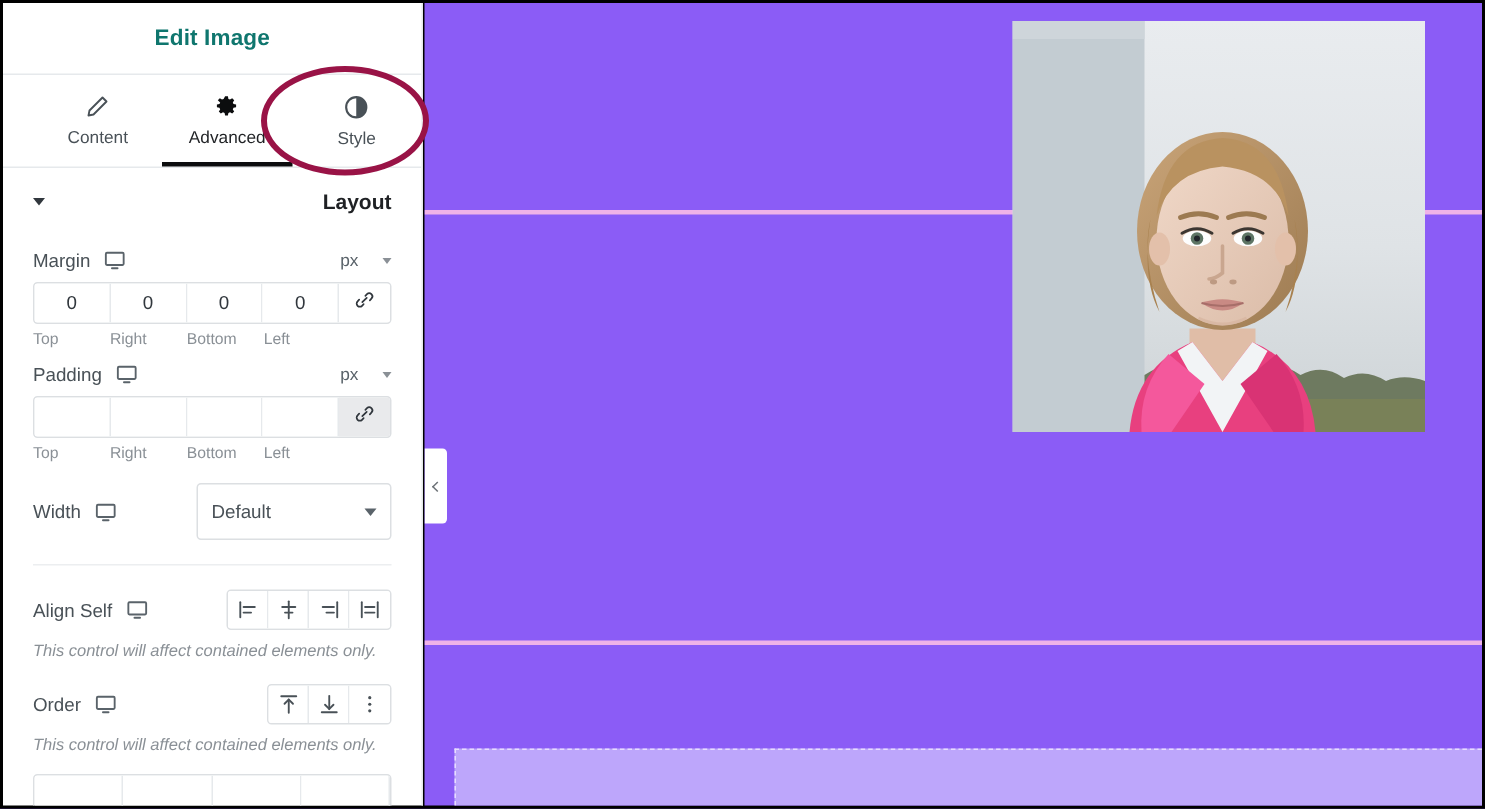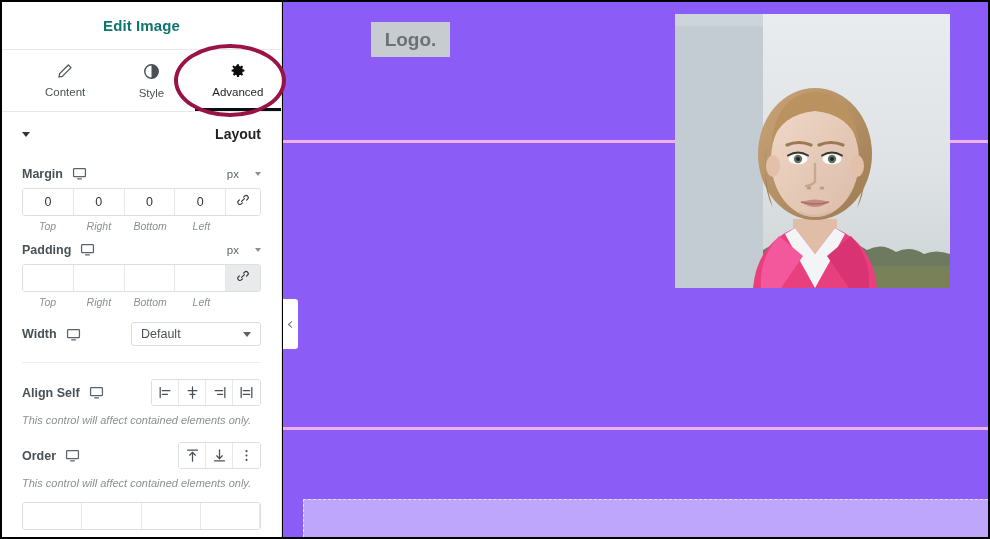--- a/index.html
+++ b/index.html
@@ -67,21 +67,21 @@
   .caret { width: 0; height: 0;
     border-left: 4.5px solid transparent;
     border-right: 4.5px solid transparent;
     border-top: 5.5px solid #31373d; }
 
   .ctrl-row {
     display: flex; align-items: center;
     margin-top: 10px;
   }
   .ctrl-label {
-    font-size: 12.5px; color: #495157; font-weight: bold;
+    font-size: 12.5px; color: #495157;
   }
   .device-icon { margin-left: 9px; display: inline-flex; }
   .unit {
     margin-left: auto;
     display: flex; align-items: center; gap: 16px;
     font-size: 11.5px; color: #5a636a;
     cursor: pointer;
   }
   .unit .dn { width:0;height:0;
     border-left:3.5px solid transparent;
@@ -115,29 +115,29 @@
     background: #fff;
   }
   .link-btn.on { background: #e9eaec; }
 
   .dim-labels {
     display: flex;
     margin-top: 4px;
     padding-right: 34px;
   }
   .dim-labels span {
-    flex: 1; text-align: center;
-    font-size: 10.5px; color: #8a9096; font-style: italic;
+    flex: 1; text-align: left;
+    font-size: 10.5px; color: #8a9096;
   }
 
   .divider { height: 1px; background: #eceef0; margin: 16px 0 0; }
 
   .select {
     margin-left: auto;
-    width: 130px; height: 24px;
+    width: 130px; height: 38px;
     border: 1px solid #dcdfe2; border-radius: 3px;
     display: flex; align-items: center;
     padding: 0 9px;
     font-size: 12.5px; color: #495157;
     cursor: pointer;
     background: #fff;
   }
   .select .dn {
     margin-left: auto;
     width:0;height:0;
@@ -258,38 +258,38 @@
 
       <div class="tab">
         <span>
           <svg width="16" height="16" viewBox="0 0 24 24" fill="none" stroke="#495157" stroke-width="1.9" stroke-linecap="round" stroke-linejoin="round">
             <path d="M17 3l4 4L8 20l-5 1 1-5z"></path>
           </svg>
         </span>
         <span>Content</span>
       </div>
 
+      <div class="tab active">
+        <span>
+          <svg width="16" height="16" viewBox="0 0 24 24" fill="#0c0d0e">
+            <path d="M12 8.2a3.8 3.8 0 1 0 0 7.6 3.8 3.8 0 0 0 0-7.6zm0 5.6a1.8 1.8 0 1 1 0-3.6 1.8 1.8 0 0 1 0 3.6z"></path>
+            <path d="M10.6 1.8h2.8l.5 2.6 1.6.7 2.2-1.4 2 2-1.4 2.2.7 1.6 2.6.5v2.8l-2.6.5-.7 1.6 1.4 2.2-2 2-2.2-1.4-1.6.7-.5 2.6h-2.8l-.5-2.6-1.6-.7-2.2 1.4-2-2 1.4-2.2-.7-1.6-2.6-.5v-2.8l2.6-.5.7-1.6L3.3 5.7l2-2 2.2 1.4 1.6-.7z"></path>
+          </svg>
+        </span>
+        <span>Advanced</span>
+      </div>
+
       <div class="tab">
         <span>
           <svg width="17" height="17" viewBox="0 0 24 24">
             <circle cx="12" cy="12" r="9.5" fill="none" stroke="#495157" stroke-width="2"></circle>
             <path d="M12 2.5a9.5 9.5 0 0 1 0 19z" fill="#495157"></path>
           </svg>
         </span>
         <span>Style</span>
-      </div>
-
-      <div class="tab active">
-        <span>
-          <svg width="16" height="16" viewBox="0 0 24 24" fill="#0c0d0e">
-            <path d="M12 8.2a3.8 3.8 0 1 0 0 7.6 3.8 3.8 0 0 0 0-7.6zm0 5.6a1.8 1.8 0 1 1 0-3.6 1.8 1.8 0 0 1 0 3.6z"></path>
-            <path d="M10.6 1.8h2.8l.5 2.6 1.6.7 2.2-1.4 2 2-1.4 2.2.7 1.6 2.6.5v2.8l-2.6.5-.7 1.6 1.4 2.2-2 2-2.2-1.4-1.6.7-.5 2.6h-2.8l-.5-2.6-1.6-.7-2.2 1.4-2-2 1.4-2.2-.7-1.6-2.6-.5v-2.8l2.6-.5.7-1.6L3.3 5.7l2-2 2.2 1.4 1.6-.7z"></path>
-          </svg>
-        </span>
-        <span>Advanced</span>
       </div>
     </div>
 
     <div class="section">
 
       <div class="section-head">
         <span class="caret"></span>
         <span>Layout</span>
       </div>
 
@@ -463,23 +463,20 @@
       </div>
 
     </div>
   </div>
 
   <div id="canvas">
 
     <div class="pinkline" style="top:138px"></div>
     <div class="pinkline" style="top:425px"></div>
 
-    <div class="logo-box">
-      <span>Logo.</span>
-    </div>
 
     <div class="hero-title">I'm Chloe</div>
 
     <div class="photo">
       <svg width="275" height="274" viewBox="0 0 275 274">
         <defs>
           <linearGradient id="sky" x1="0" y1="0" x2="0" y2="1">
             <stop offset="0%" stop-color="#e9ecef"></stop>
             <stop offset="55%" stop-color="#dfe3e6"></stop>
             <stop offset="100%" stop-color="#cdd3d6"></stop>

